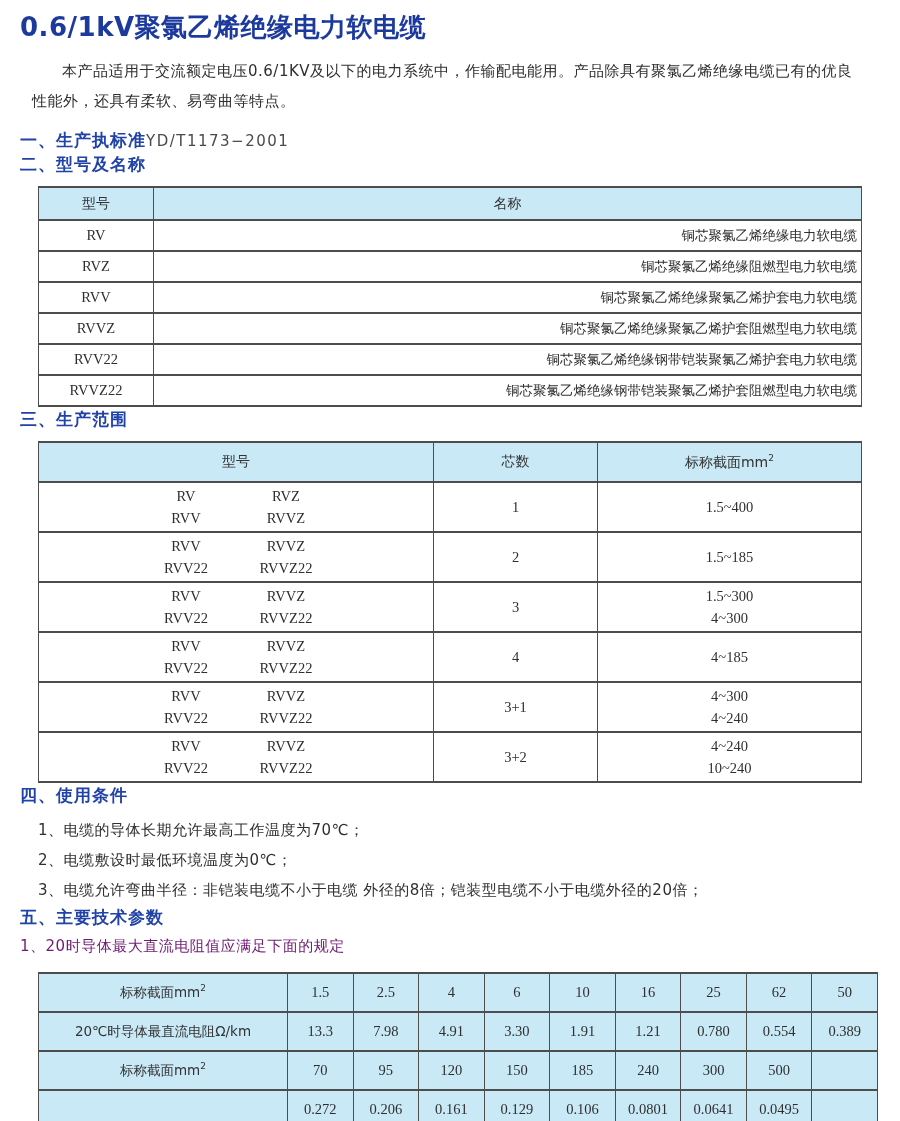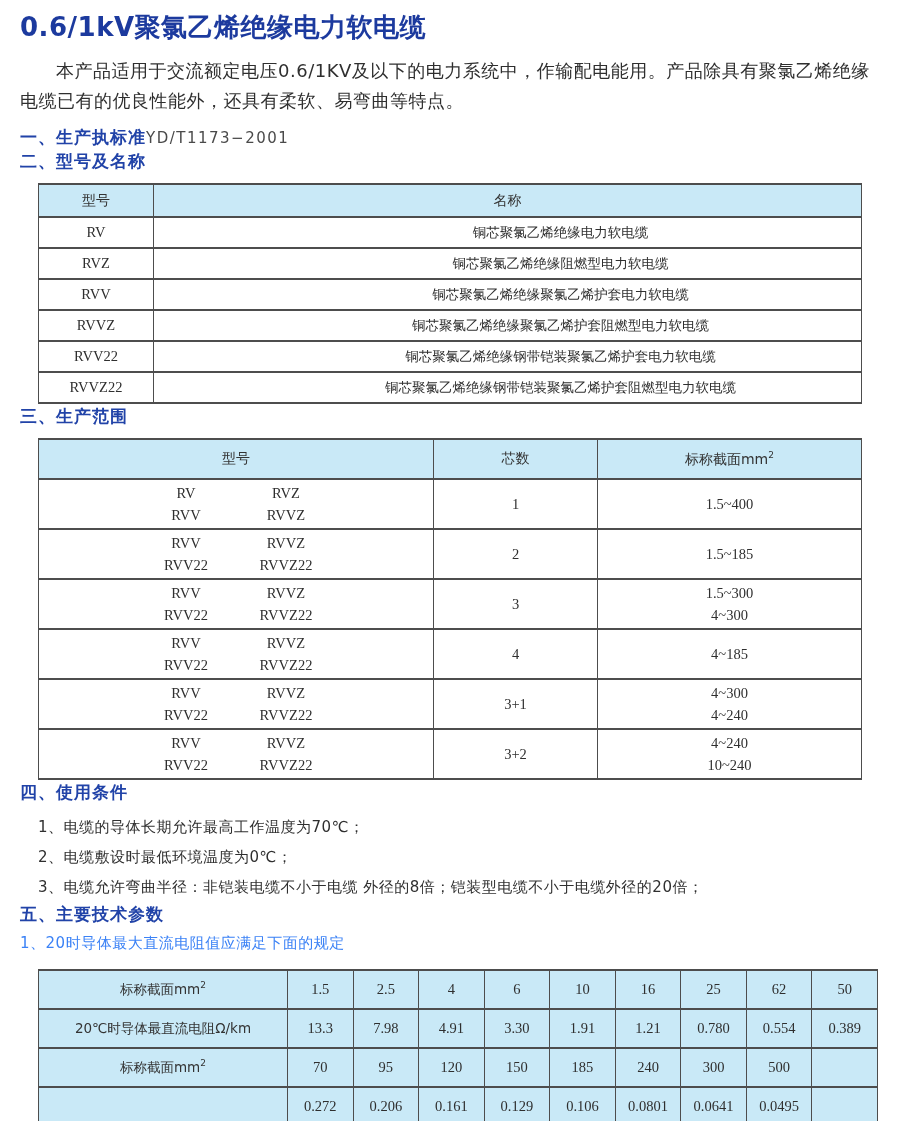--- a/index.html
+++ b/index.html
@@ -7,21 +7,21 @@
     --accent_blue:#2143a8;
     --header_bg:#c9e9f7;
     --border_dark:#4d4d4d;
     --text_dark:#333333;
   }
   *{box-sizing:border-box}
   body{margin:0;background:#ffffff;font-family:"DejaVu Sans","Liberation Sans",sans-serif;color:var(--text_dark)}
   .page{width:900px;height:1121px;padding:6px 20px 0 20px;overflow:hidden;background:#fff}
 
   h1.title{font-size:26px;line-height:34px;color:var(--title_blue);margin:4px 0 12px 0;font-weight:bold;letter-spacing:0.5px}
-  p.intro{font-size:18px;line-height:30px;margin:0;color:#2f2f2f;text-indent:2em;letter-spacing:0.5px}
+  p.intro{font-size:15px;line-height:30px;margin:12px;color:#2f2f2f;text-indent:2em;letter-spacing:0.5px}
 
   .sec-row{display:flex;align-items:baseline;margin-top:9px}
   h2.sec{font-size:17px;line-height:24px;color:var(--accent_blue);margin:0;font-weight:bold;letter-spacing:1px}
   .standard{font-size:15px;color:#4a4a4a;letter-spacing:1.5px}
   .mt10{margin-top:10px}
   .mt18{margin-top:18px}
   .mt24{margin-top:24px}
   .mt12{margin-top:12px}
 
   table{border-collapse:collapse;table-layout:fixed;width:824px;margin:10px 0 0 18px;
@@ -29,35 +29,35 @@
   th,td{border-left:1px solid var(--border_dark);border-right:1px solid var(--border_dark);
         border-top:2px solid var(--border_dark);border-bottom:2px solid var(--border_dark);
         padding:0 4px;vertical-align:middle}
   th{background:var(--header_bg);font-weight:normal;font-family:"DejaVu Sans","Liberation Sans",sans-serif;font-size:14px;color:#333}
   sup{font-size:9px}
 
   
   .t1 .c1{width:115px;text-align:center}
   .t1 th{height:33px}
   .t1 td{height:31px}
-  .t1 td.name{text-align:center;padding-left:110px;font-family:"DejaVu Sans","Liberation Sans",sans-serif;font-size:13.5px}
+  .t1 td.name{text-align:right;padding-left:110px;font-family:"DejaVu Sans","Liberation Sans",sans-serif;font-size:13.5px}
   .t1 td.c1{font-family:"Liberation Serif","DejaVu Serif",serif}
 
   
   .t2 .c1{width:395px}
   .t2 .c2{width:164px}
   .t2 th{height:40px;text-align:center}
   .t2 td{height:44px;text-align:center;line-height:22px;padding:2px 0}
   .t2 td.models span{display:inline-block;width:100px;text-align:center}
 
   
   .conds{margin:8px 0 0 18px}
   .conds div{font-size:15px;line-height:30px;letter-spacing:0.5px;color:#2f2f2f}
 
-  .note{font-size:15px;margin:8px 0 16px 0;color:#3b82f6;letter-spacing:0.5px}
+  .note{font-size:15px;margin:8px 0 16px 0;color:#701a75;letter-spacing:0.5px}
 
   
   .t3{width:840px}
   .t3 .lblcol{width:249px}
   .t3 th,.t3 td{background:var(--header_bg);height:39px;text-align:center}
   .t3 th.lbl{font-size:13.5px}
   .t3 tr:last-child th,.t3 tr:last-child td{border-bottom:3px solid #2b2b2b}
 </style>
 </head>
 <body>

